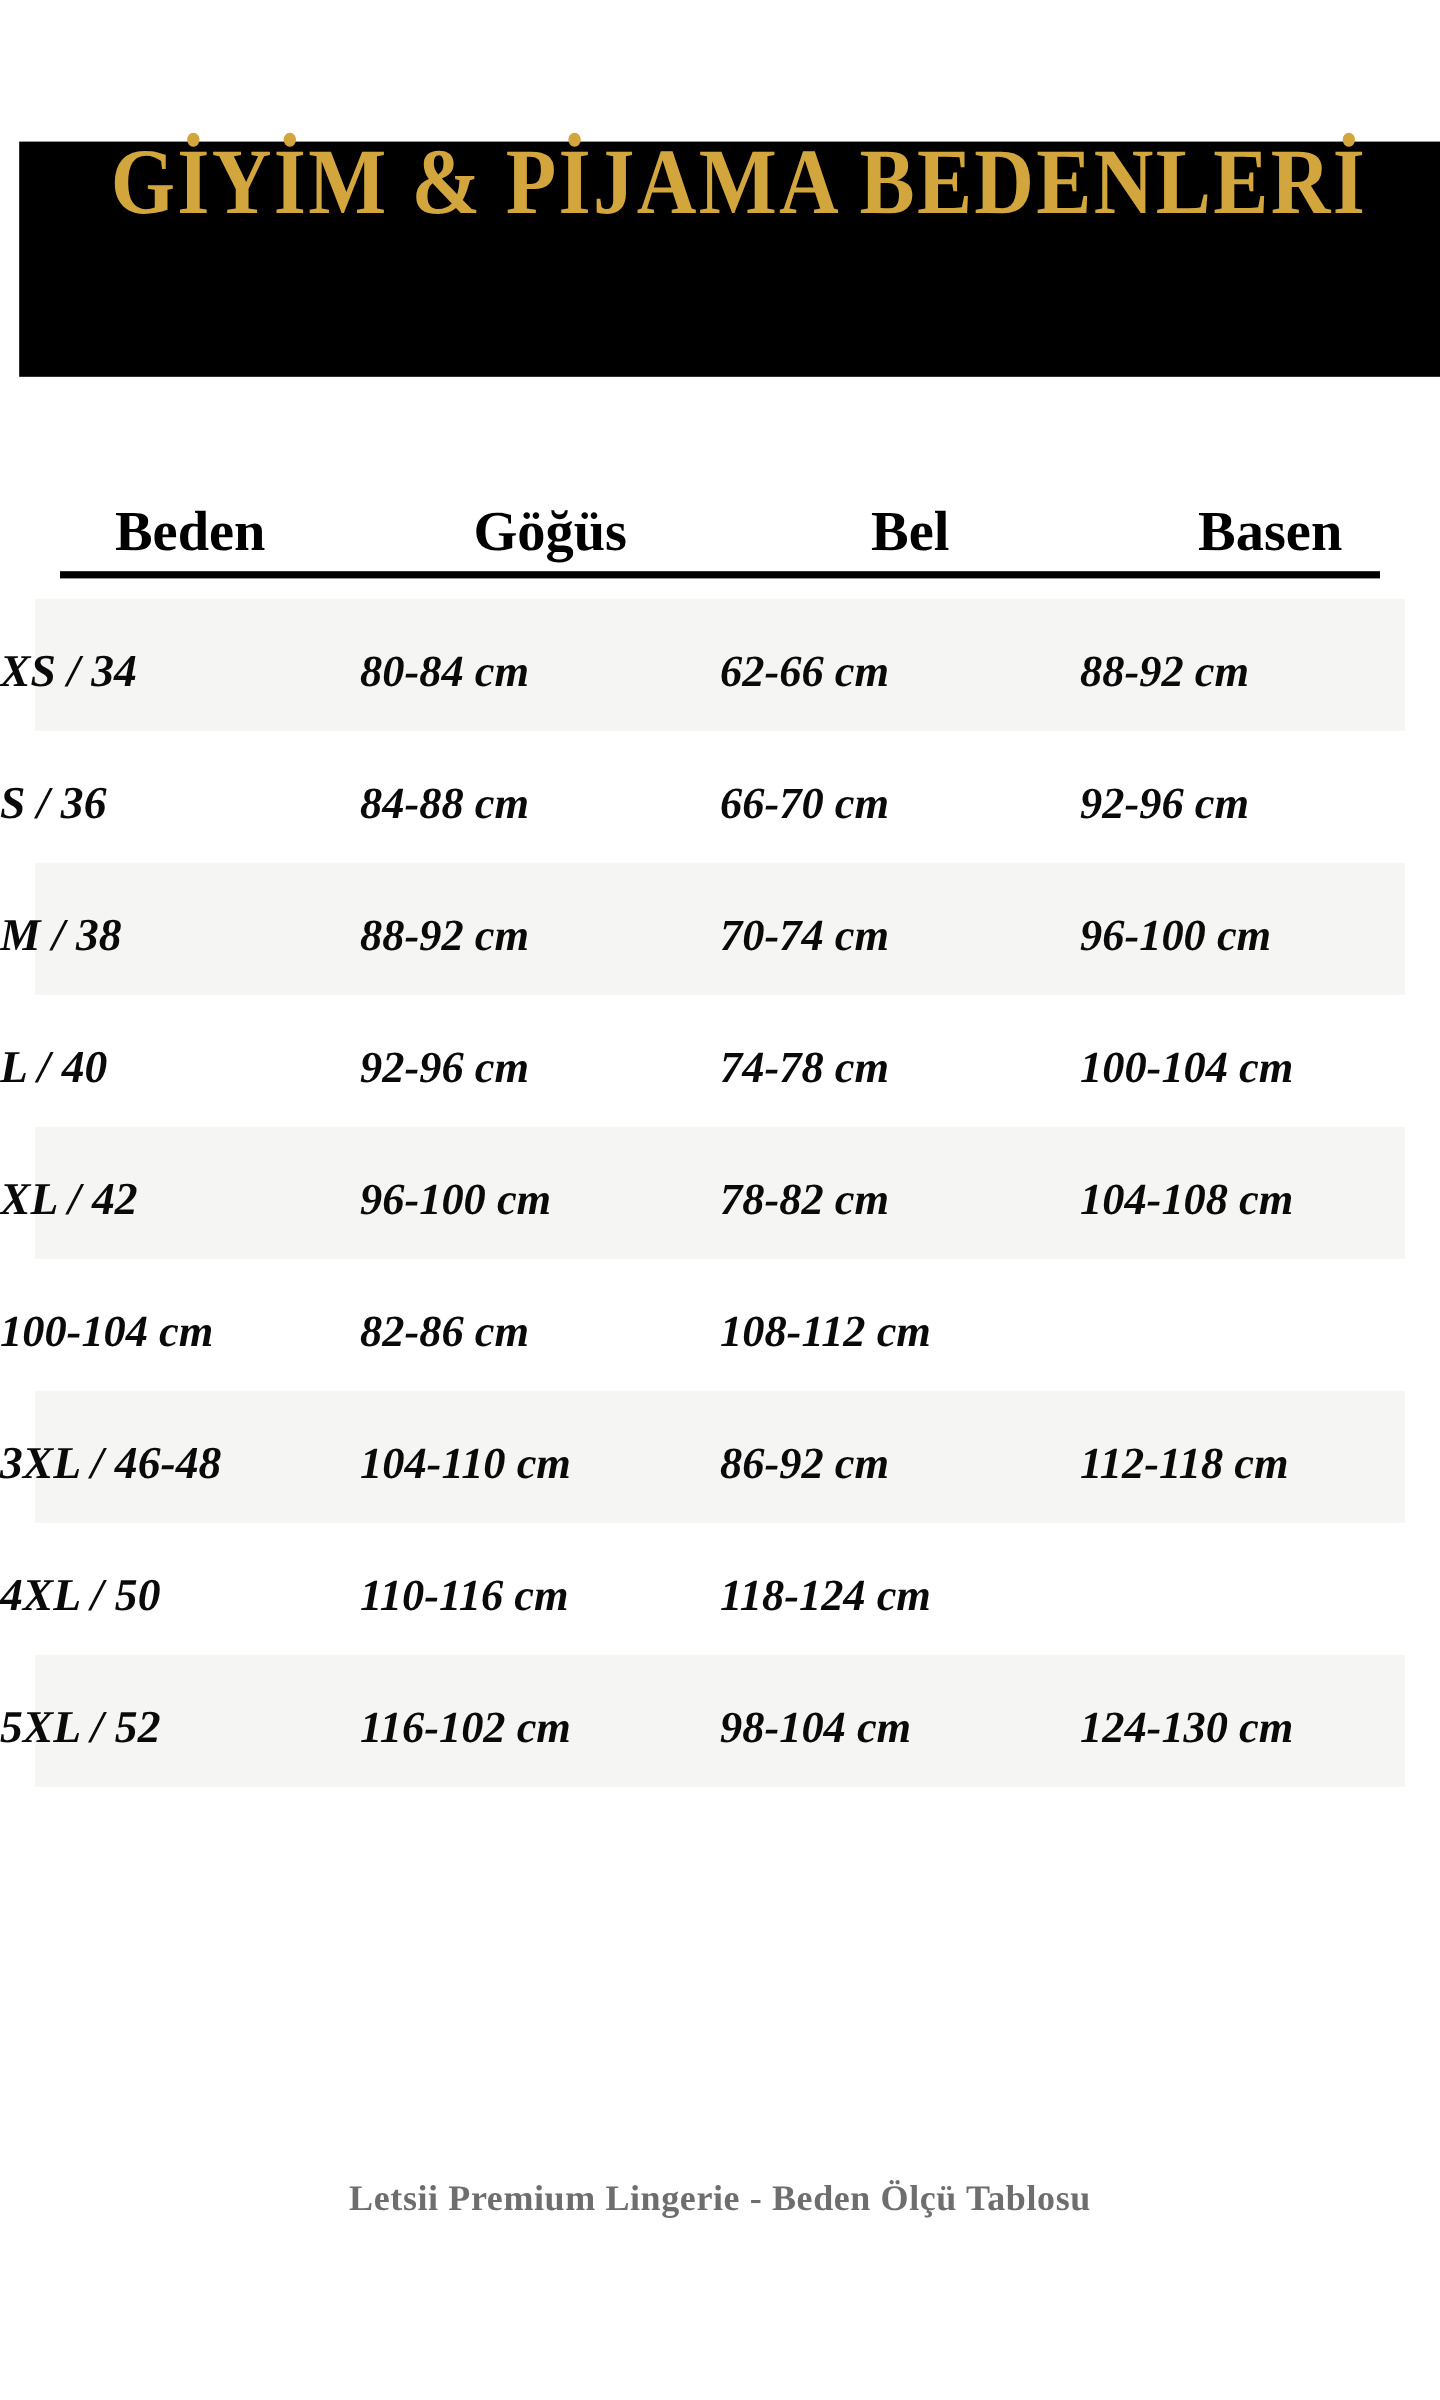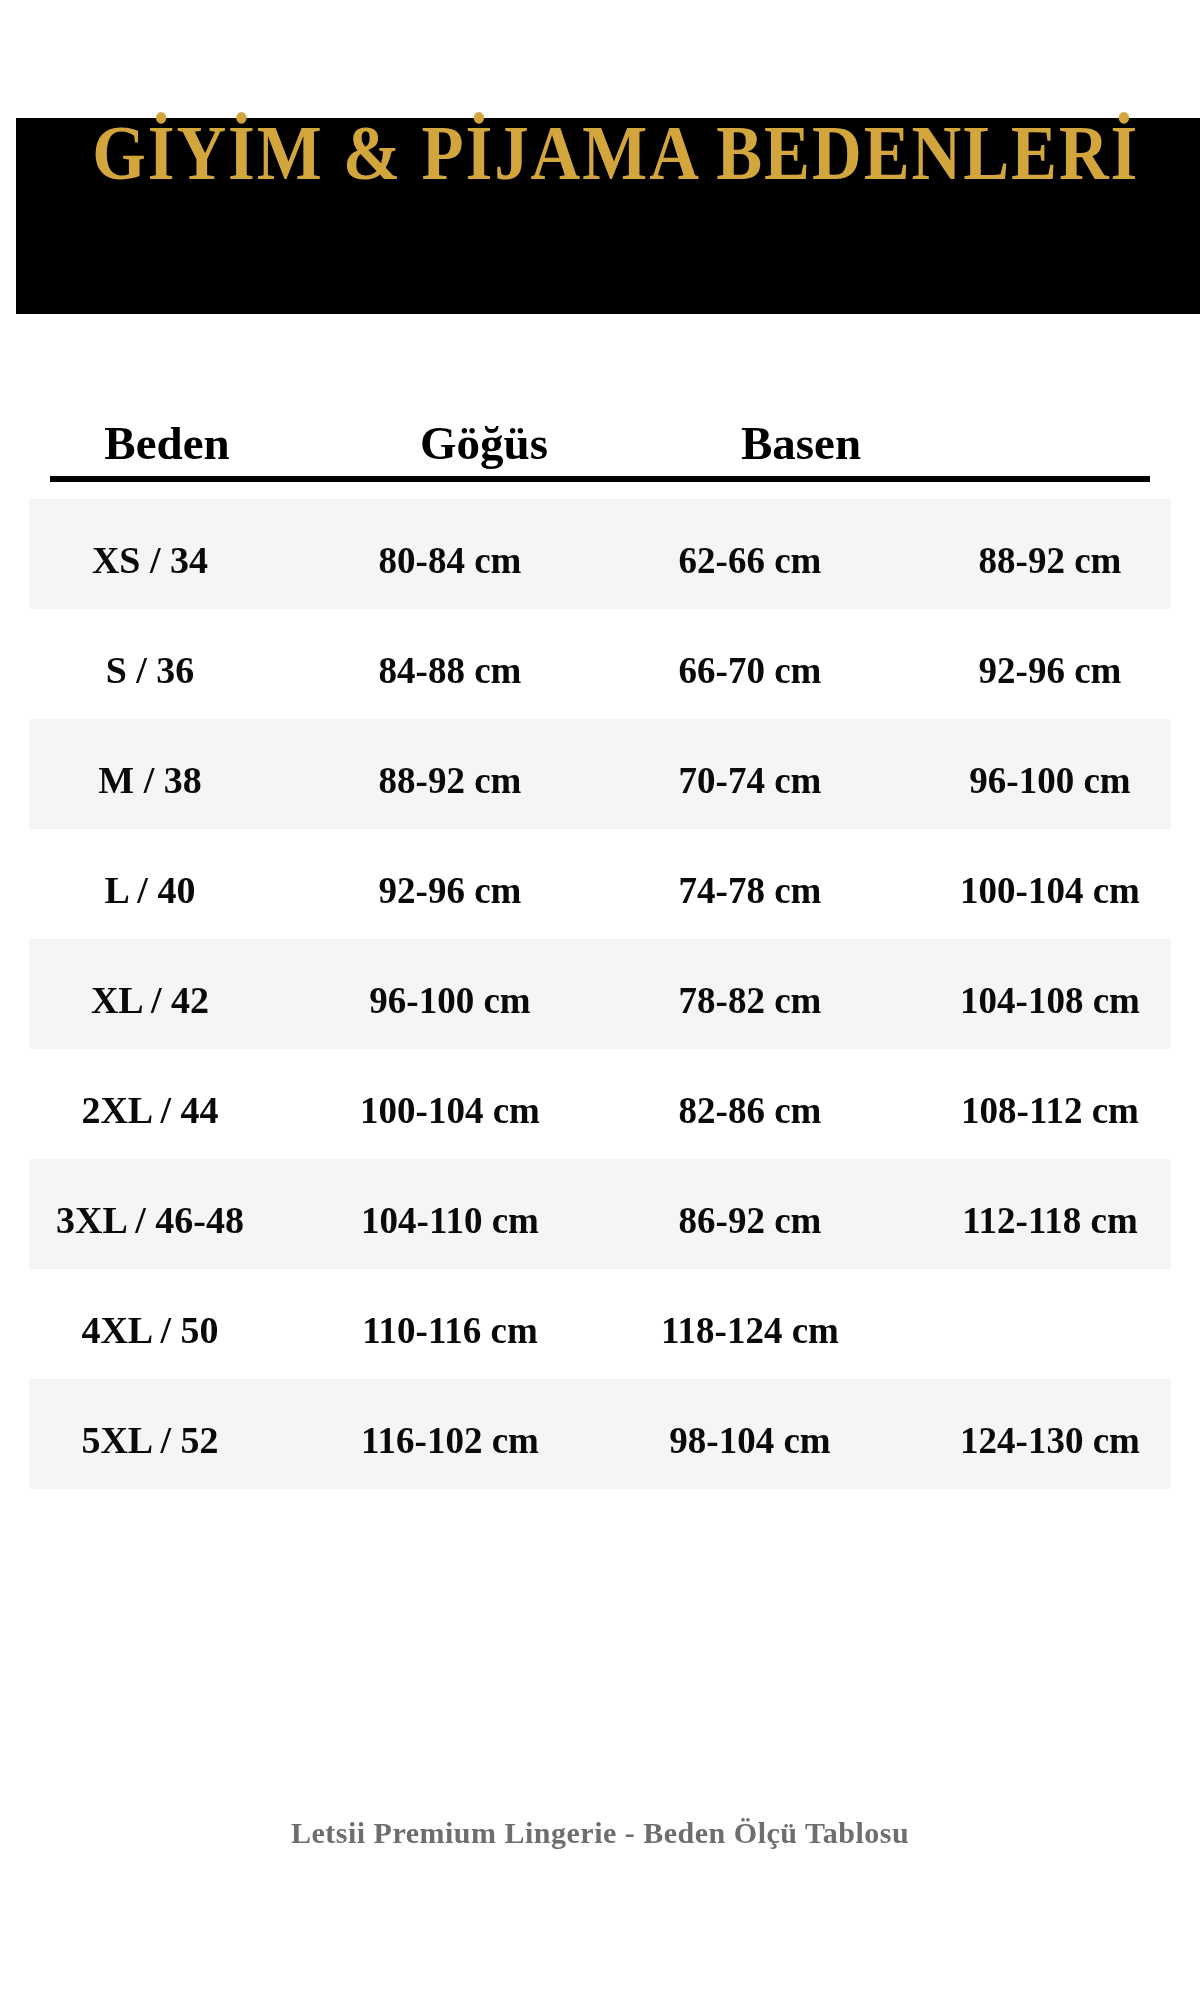--- a/index.html
+++ b/index.html
@@ -83,26 +83,27 @@
     left: 29px;
     right: 29px;
     top: 0;
     bottom: 0;
     background: var(--stripe, #f5f5f4);
   }
   .cell {
     position: relative;
     z-index: 1;
     width: 300px;
-    text-align: center;
+    text-align: left;
     font-size: 37px;
     font-weight: bold;
     color: #0a0a0a;
     padding-top: 12px;
     white-space: nowrap;
+    font-style: italic;
   }
   .cell.size {
     font-size: 38px;
   }
   
   .footer {
     position: absolute;
     top: 1816px;
     left: 0;
     width: 1200px;
@@ -119,20 +120,21 @@
 
 <div id="page">
 
   <div class="banner">
     <span class="banner-title">GİYİM &amp; PİJAMA BEDENLERİ</span>
   </div>
 
   <div class="header-row">
     <div class="hcell">Beden</div>
     <div class="hcell">Göğüs</div>
+    <div class="hcell">Bel</div>
     <div class="hcell">Basen</div>
   </div>
 
   <div class="header-underline"></div>
 
   <div class="rows">
 
     <div class="row">
       <div class="stripe"></div>
       <div class="cell size">XS / 34</div>
@@ -165,21 +167,20 @@
 
     <div class="row">
       <div class="stripe"></div>
       <div class="cell size">XL / 42</div>
       <div class="cell">96-100 cm</div>
       <div class="cell">78-82 cm</div>
       <div class="cell">104-108 cm</div>
     </div>
 
     <div class="row">
-      <div class="cell size">2XL / 44</div>
       <div class="cell">100-104 cm</div>
       <div class="cell">82-86 cm</div>
       <div class="cell">108-112 cm</div>
     </div>
 
     <div class="row">
       <div class="stripe"></div>
       <div class="cell size">3XL / 46-48</div>
       <div class="cell">104-110 cm</div>
       <div class="cell">86-92 cm</div>

